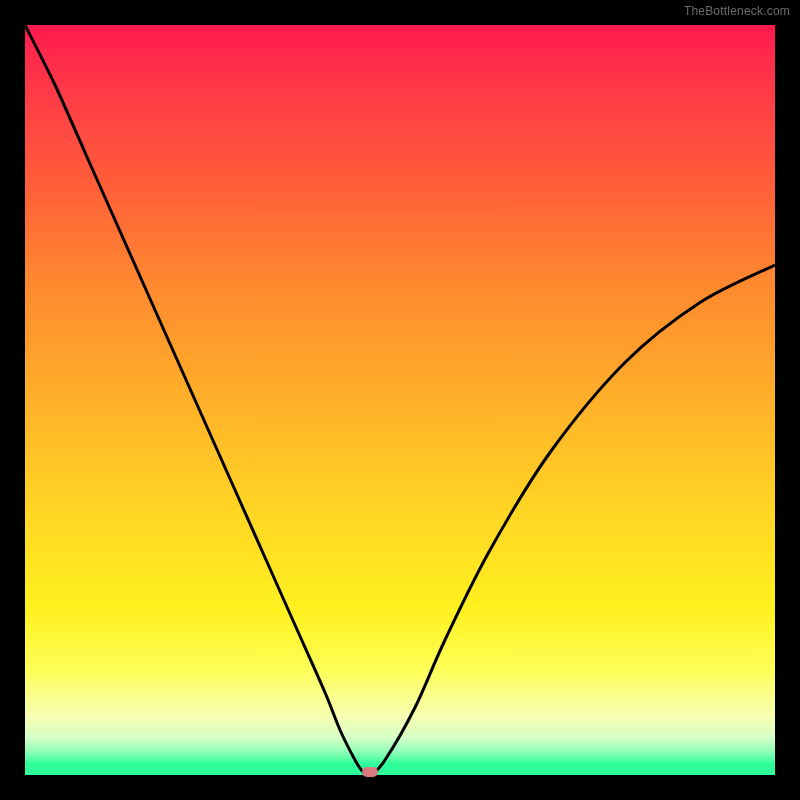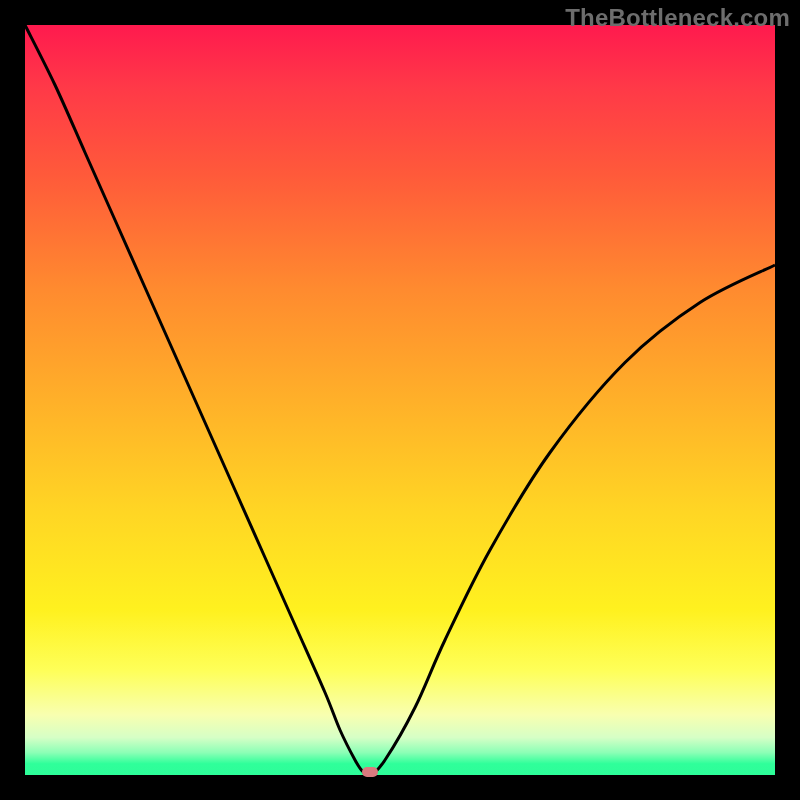--- a/index.html
+++ b/index.html
@@ -32,22 +32,22 @@
       #8cffb6 97%,
       #2fff9a 98.5%,
       #2dfd99 100%
     );
   }
   .watermark {
     position: absolute;
     top: 4px;
     right: 10px;
     color: #6d6d6d;
-    font-size: 24px;
-    font-weight: 700;
+    font-size: 12px;
+    font-weight: 400;
     letter-spacing: 0.2px;
   }
   svg.curve {
     position: absolute;
     left: 0;
     top: 0;
     width: 750px;
     height: 750px;
     overflow: visible;
   }

